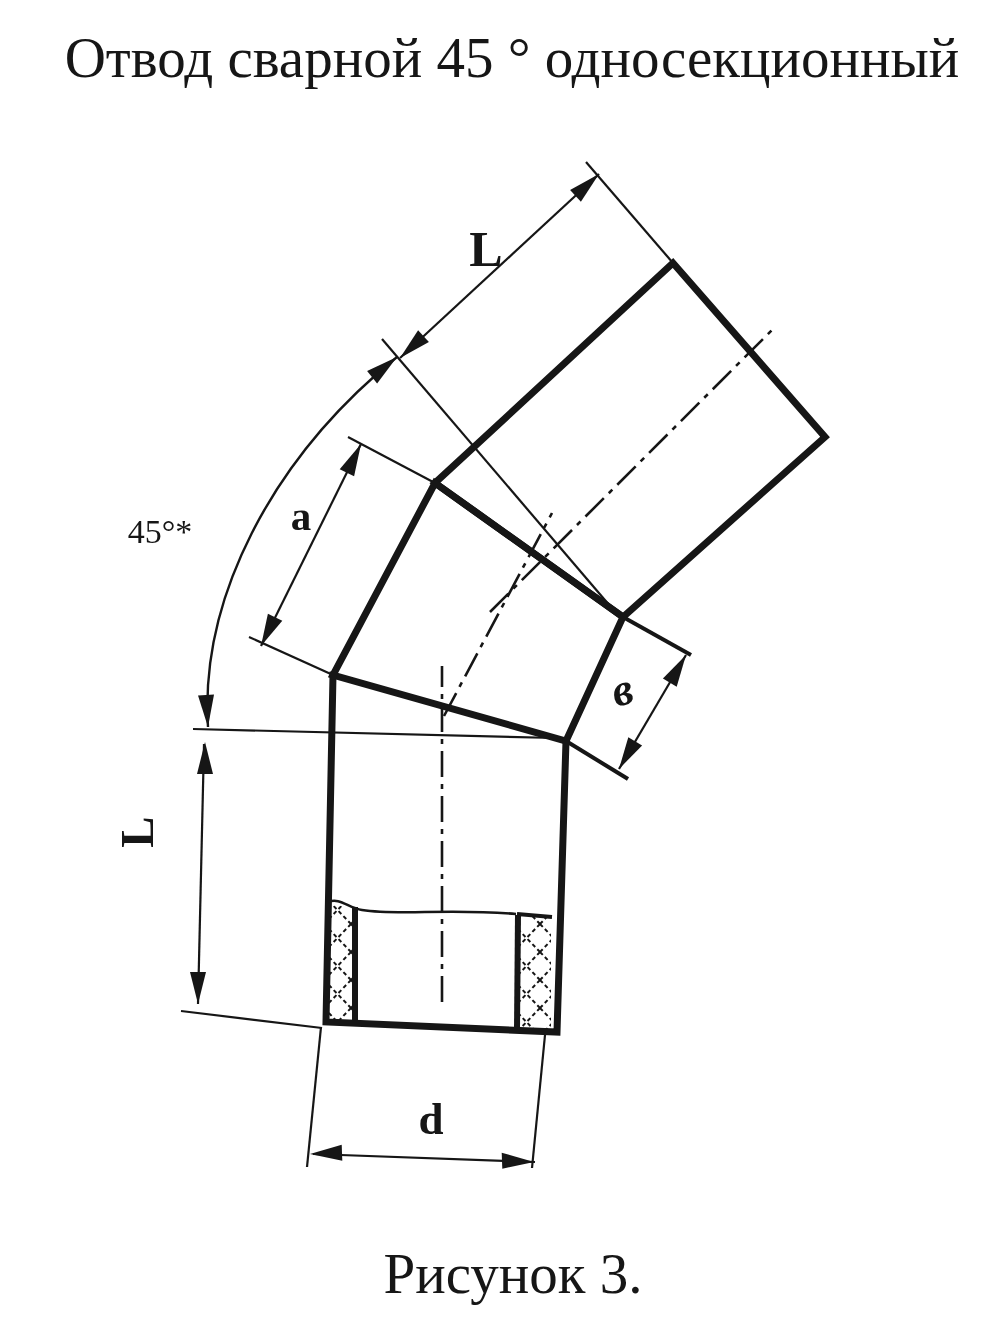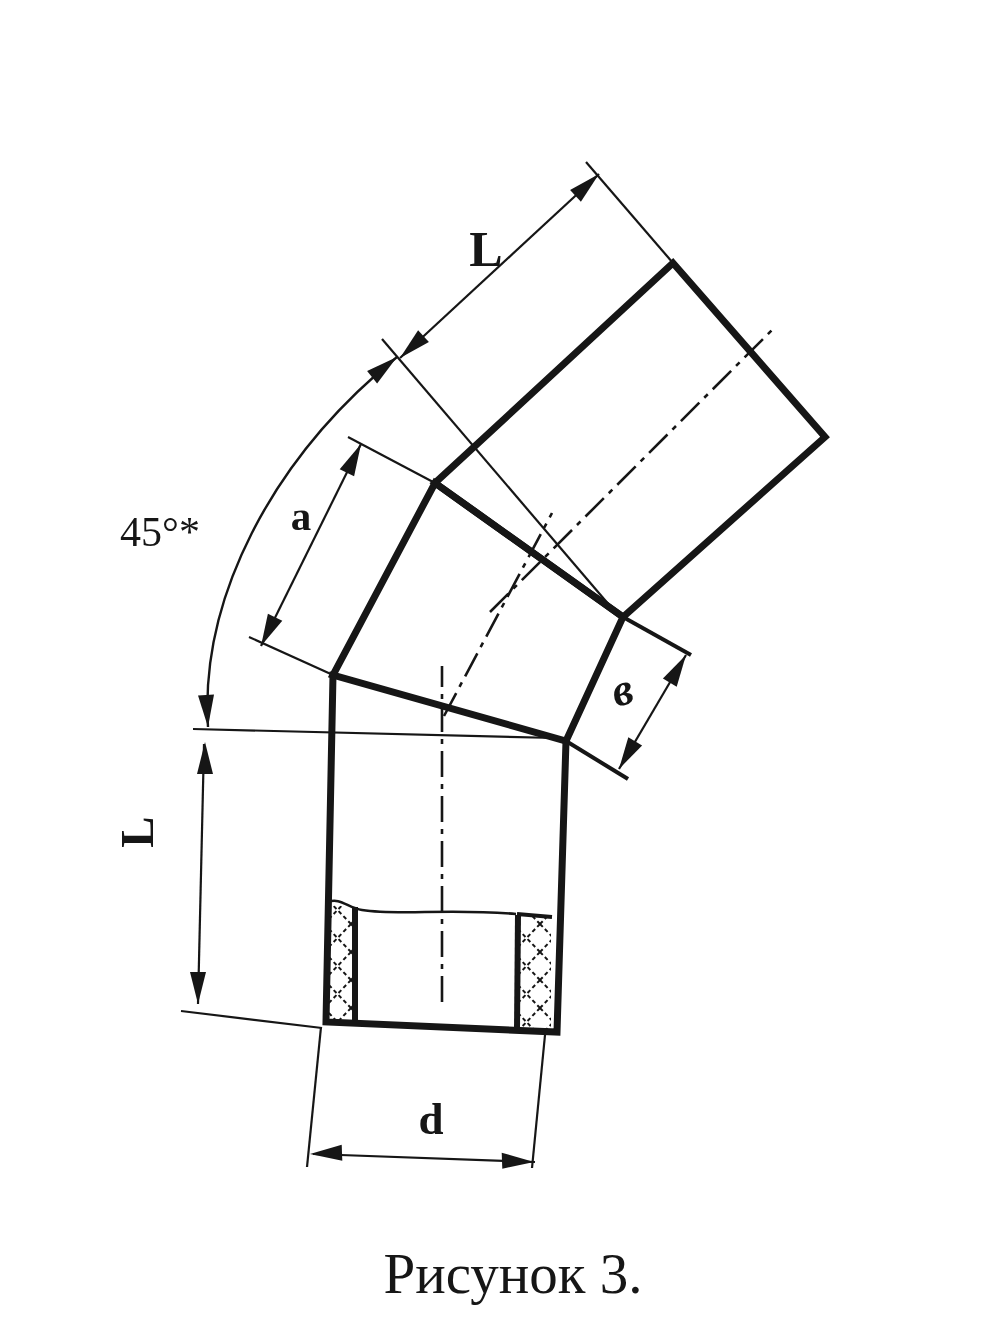--- a/index.html
+++ b/index.html
@@ -23,31 +23,32 @@
   }
   .title{
     left:512px;top:57px;
     font-size:57px;
     letter-spacing:0px;
   }
   .cap{left:513px;top:1273px;font-size:57px;}
   .dimL-up{left:486px;top:249px;font-size:50px;font-weight:bold;}
   .dimL-left{left:137px;top:832px;font-size:47px;font-weight:bold;
     transform:translate(-50%,-50%) rotate(-90deg);}
-  .dim45{left:160px;top:532px;font-size:42px;}
+  .dim45{left:160px;top:532px;font-size:34px;}
   .dimA{left:301px;top:516px;font-size:41px;font-weight:bold;}
   .dimV{left:622px;top:690px;font-size:46px;font-style:italic;font-weight:bold;
     transform:translate(-50%,-50%) rotate(-16deg);}
   .dimD{left:431px;top:1119px;font-size:45px;font-weight:bold;}
 </style>
 </head>
 <body>
 
 <div class="sheet">
 
+  <div class="lbl title">Отвод сварной 45 ° односекционный</div>
 
   <svg width="984" height="1317" viewBox="0 0 984 1317">
     <defs>
       <pattern id="xh" patternUnits="userSpaceOnUse" width="27" height="28">
         <path d="M0,0 L27,28 M27,0 L0,28" stroke="#161616" stroke-width="2" stroke-dasharray="4 3" fill="none"></path>
       </pattern>
     </defs>
 
     <g>
       <polygon points="330,905 355,907 355,1022 328,1022" fill="url(#xh)" stroke="none"></polygon>

